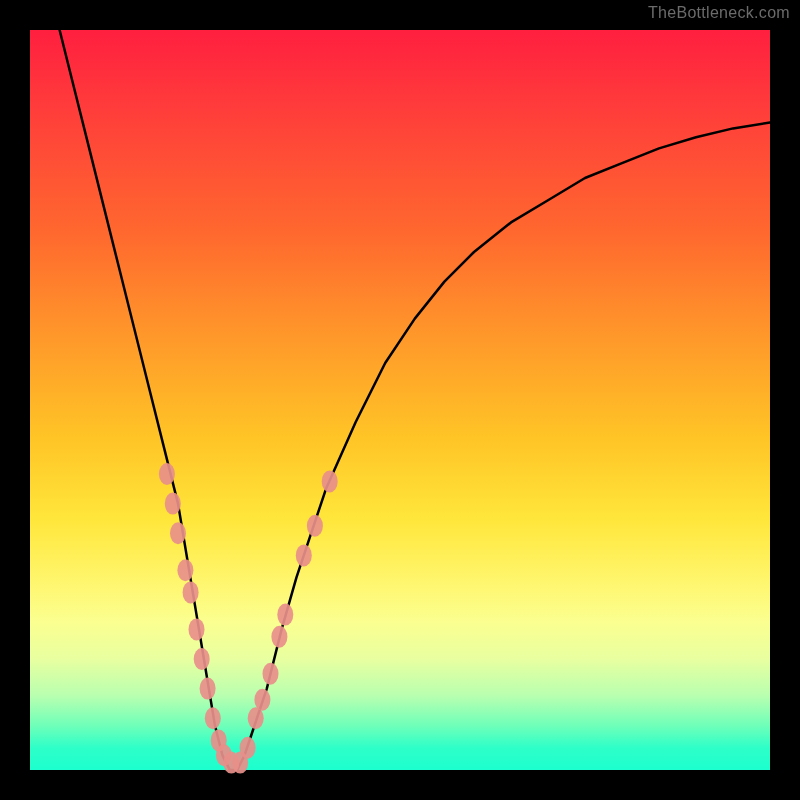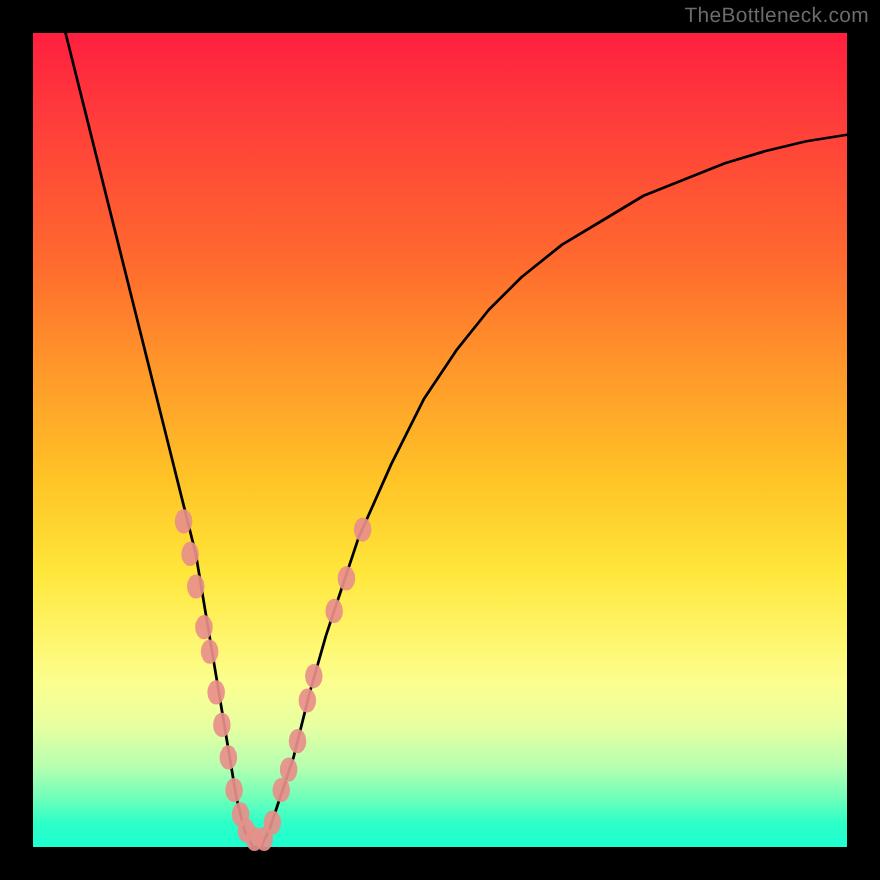--- a/index.html
+++ b/index.html
@@ -38,21 +38,21 @@
       #6fffb9 94%,
       #2effc8 97%,
       #1cffcf 100%
     );
   }
   .watermark {
     position: absolute;
     top: 4px;
     right: 10px;
     color: #6b6b6b;
-    font-size: 19px;
+    font-size: 16px;
     letter-spacing: 0.3px;
     font-weight: 500;
     user-select: none;
   }
   svg.curve {
     position: absolute;
     left: 0;
     top: 0;
     width: 740px;
     height: 740px;

